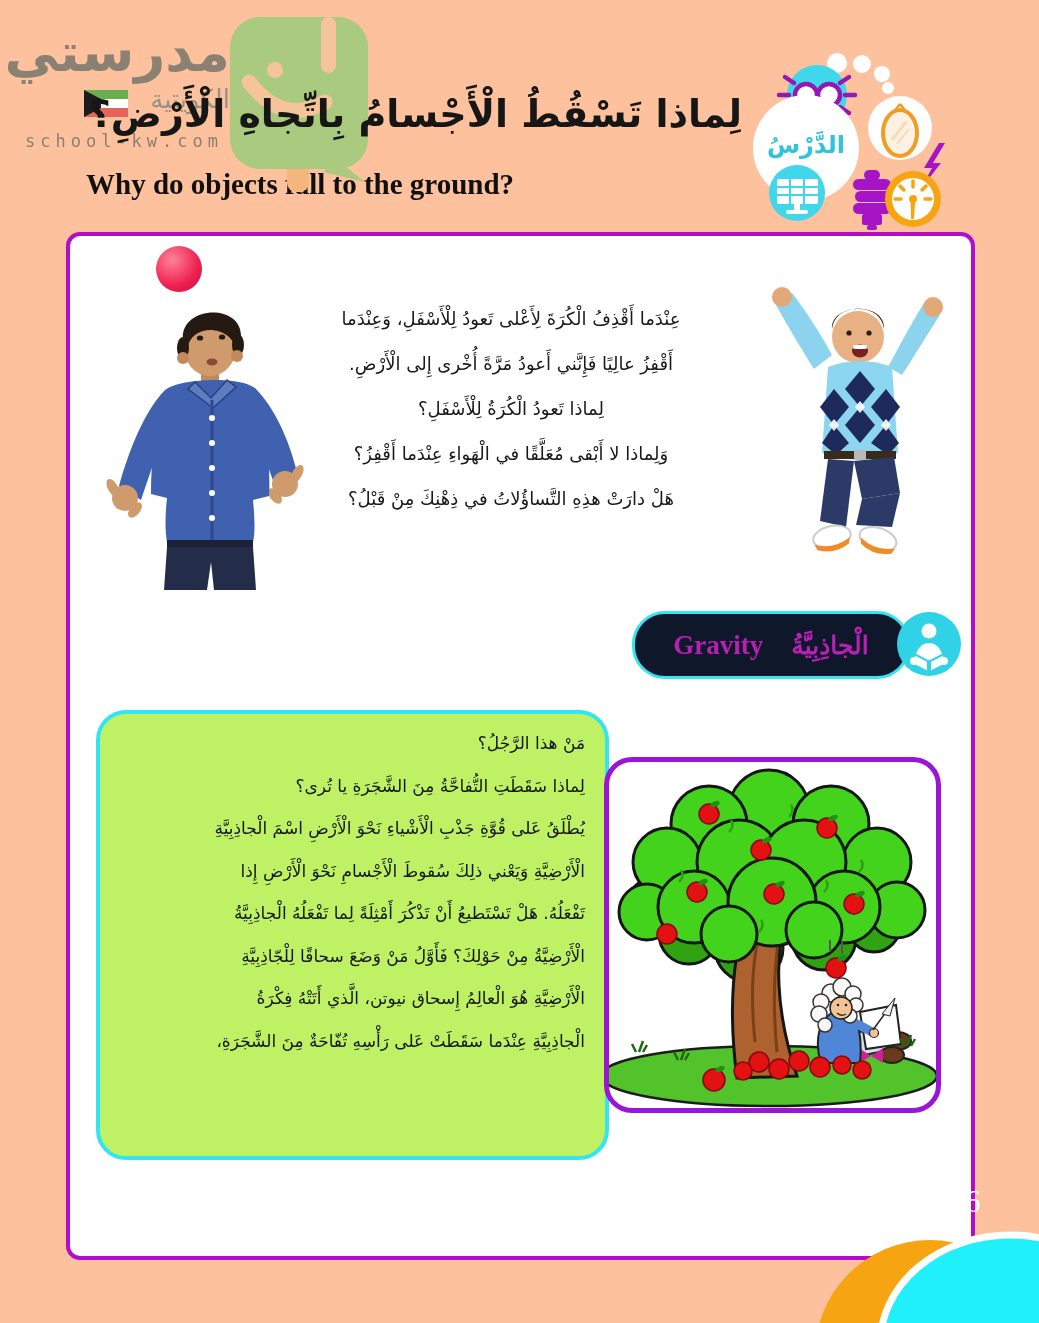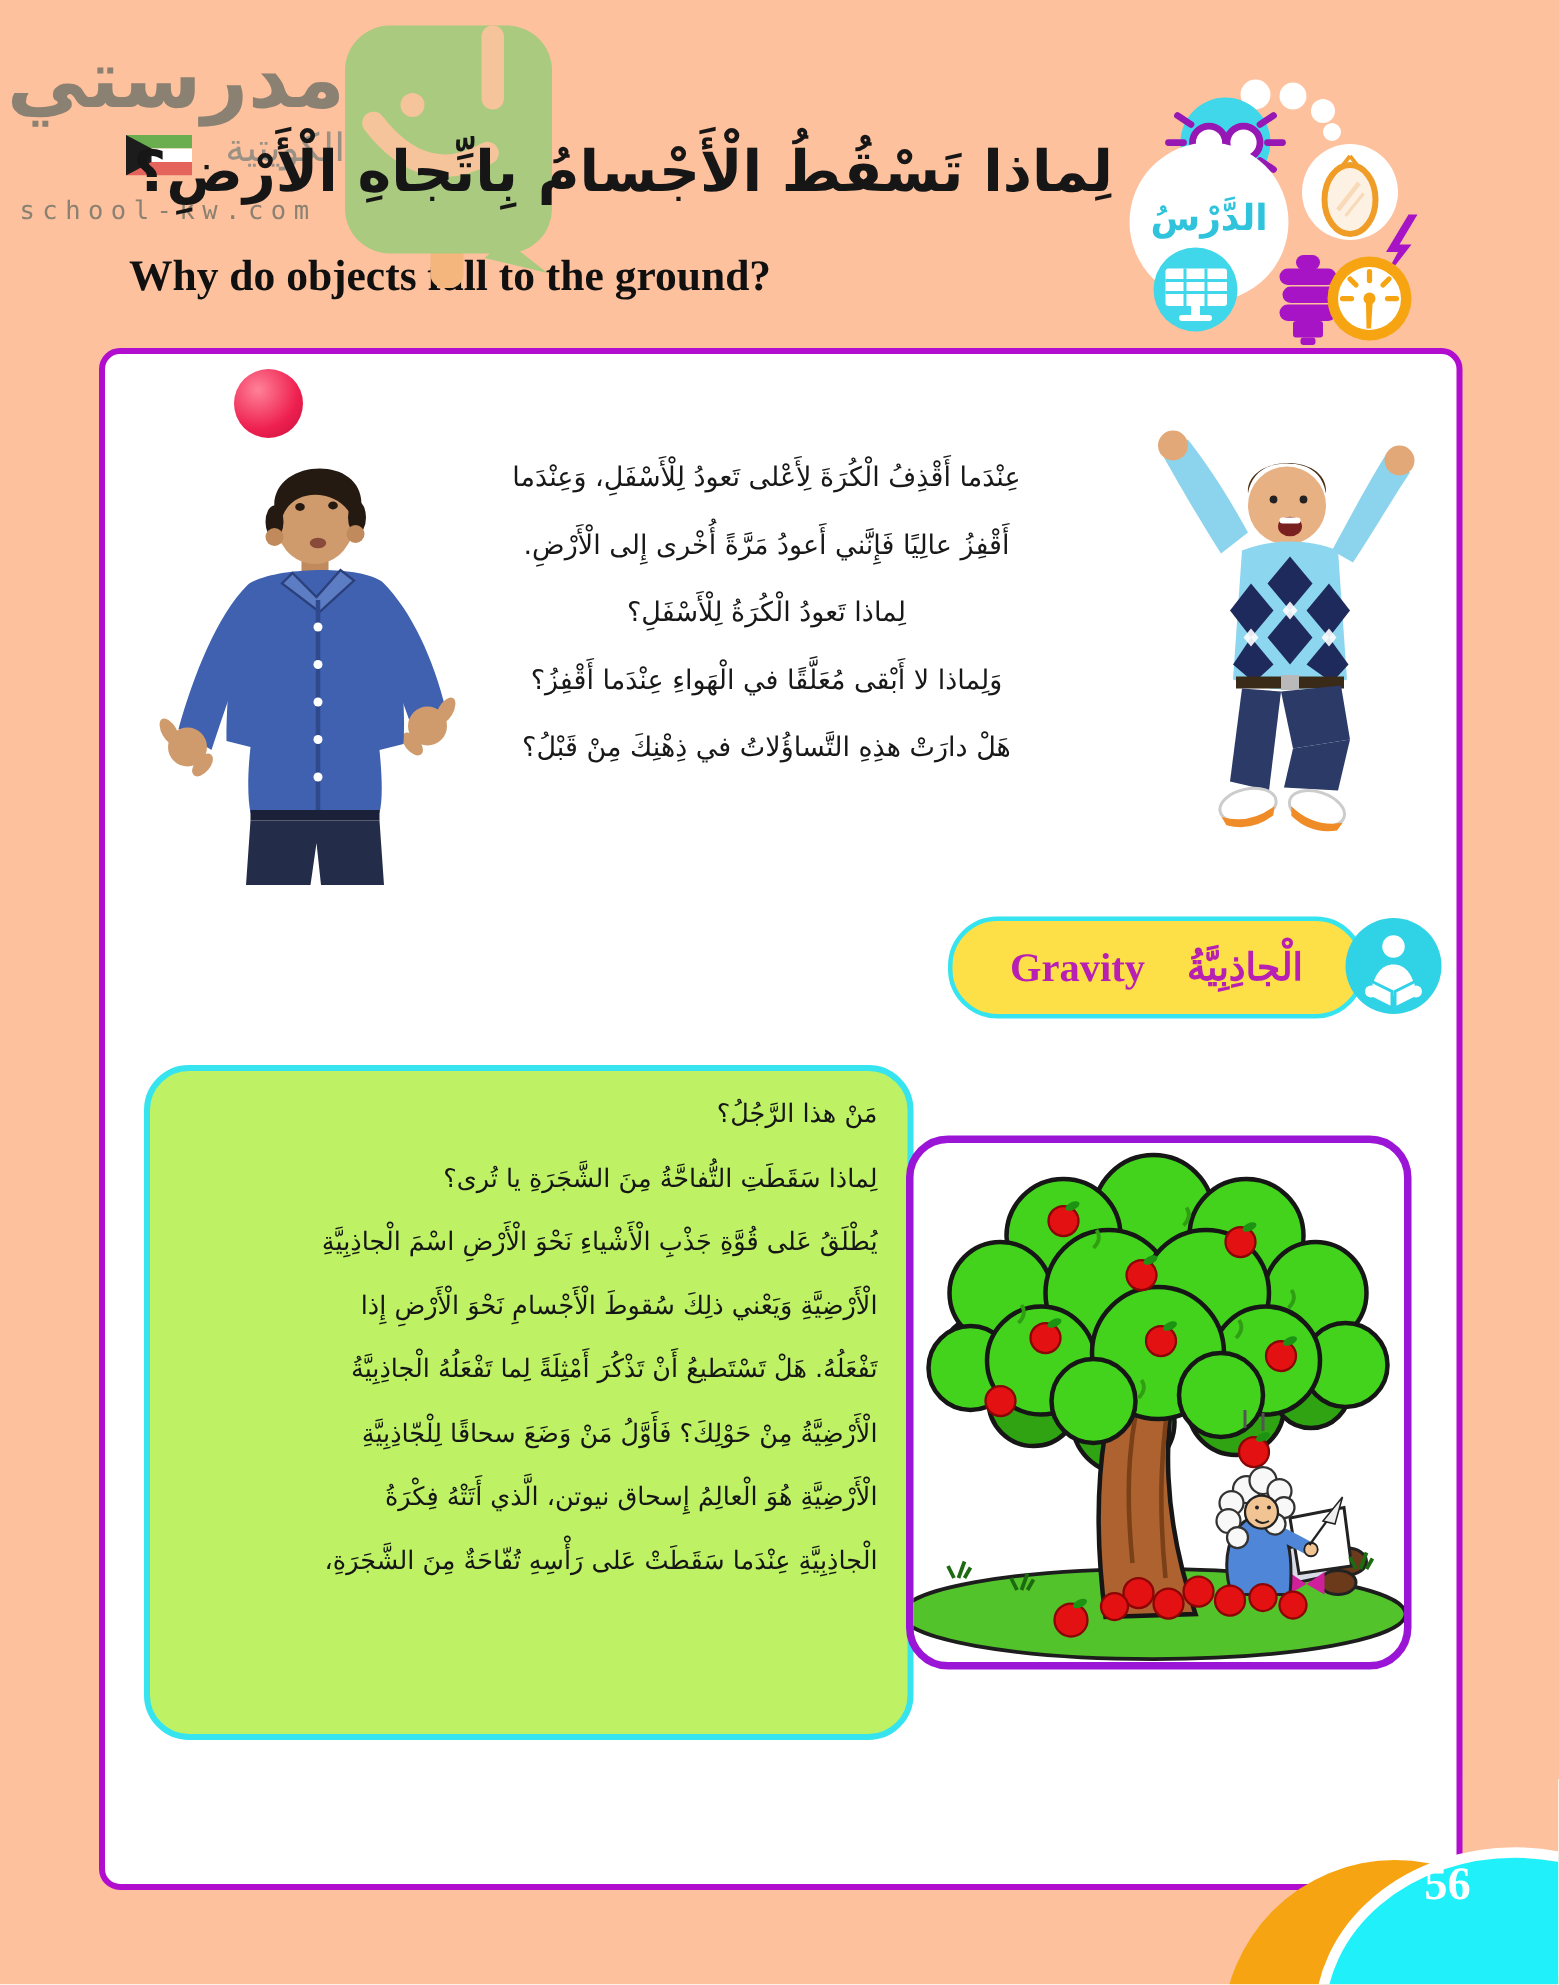--- a/index.html
+++ b/index.html
@@ -4,48 +4,48 @@
 <style>
   html,body{margin:0;padding:0;}
   .page{position:relative;width:1039px;height:1323px;background:#fdc19d;overflow:hidden;
         font-family:"DejaVu Sans",sans-serif;}
   .abs{position:absolute;}
   .ar{direction:rtl;}
   
   .wm-brand{left:28px;top:20px;width:202px;text-align:center;font-size:54px;font-weight:bold;
             color:#8b8172;line-height:66px;}
   .wm-sub{left:128px;top:84px;width:102px;font-size:26px;color:#9a9184;}
-  .wm-url{left:12px;top:131px;width:200px;text-align:center;font-size:17px;color:#8b8172;
+  .wm-url{left:24px;top:131px;width:200px;text-align:center;font-size:17px;color:#8b8172;
           letter-spacing:5px;font-family:"DejaVu Sans Mono",monospace;}
   
   .title-ar{left:218px;top:92px;width:524px;text-align:center;font-size:38px;font-weight:bold;
             color:#161616;white-space:nowrap;z-index:3;}
   .title-en{left:86px;top:168px;width:500px;font-size:29px;font-weight:bold;color:#101010;
             font-family:"Liberation Serif",serif;}
   .badge-label{left:760px;top:131px;width:92px;text-align:center;font-size:24px;font-weight:bold;
                color:#2fc4dc;z-index:4;}
   
   .main-box{left:66px;top:232px;width:901px;height:1020px;background:#ffffff;
             border:4px solid #b10dcf;border-radius:14px;z-index:1;}
   .ball{left:86px;top:10px;width:46px;height:46px;border-radius:50%;
         background:radial-gradient(circle at 35% 30%, #ff8298, #ee2050 60%, #c7103c);}
   .intro{left:225px;top:60px;width:432px;}
   .iline{font-size:18px;line-height:45px;color:#181818;text-align:center;white-space:nowrap;}
-  .gpill{left:562px;top:375px;width:272px;height:62px;background:#fde047;border:3px solid #35e4ef;
+  .gpill{left:562px;top:375px;width:272px;height:62px;background:#0f172a;border:3px solid #35e4ef;
          border-radius:33px;display:flex;align-items:center;justify-content:center;gap:28px;}
   .gen{font-family:"Liberation Serif",serif;font-size:27px;font-weight:bold;color:#b820b4;}
   .gar{font-size:25px;font-weight:bold;color:#b820b4;font-family:Liberation Serif, serif;}
   .cyanbox{left:26px;top:474px;width:505px;height:442px;background:#bef264;border:4px solid #35e4ef;
            border-radius:30px;overflow:hidden;z-index:1;}
   .gtext{position:absolute;left:8px;right:20px;top:8px;}
   .gline{font-size:17px;line-height:42.5px;color:#161616;text-align:right;white-space:nowrap;}
   .illus{left:534px;top:521px;width:327px;height:346px;background:#ffffff;border:5px solid #9b15d6;
          border-radius:28px;z-index:2;}
   
-  .pnum{left:933px;top:1238px;width:64px;text-align:center;font-size:31px;font-weight:bold;
+  .pnum{left:933px;top:1184px;width:64px;text-align:center;font-size:31px;font-weight:normal;
         color:#ffffff;font-family:"Liberation Serif",serif;z-index:7;}
   .corner-svg{left:780px;top:1180px;z-index:6;}
 </style>
 </head>
 <body>
 
 <div class="page">
 
   <div class="abs wm-brand ar">مدرستي</div>
   <svg class="abs" style="left:84px;top:90px" width="44" height="27" viewBox="0 0 44 27">

